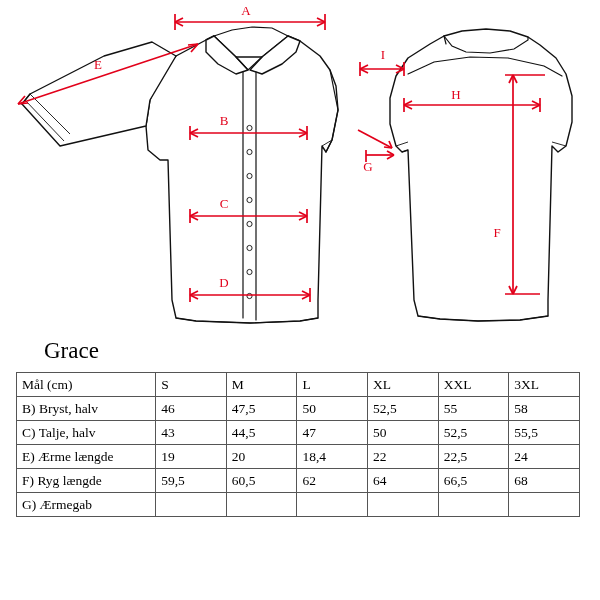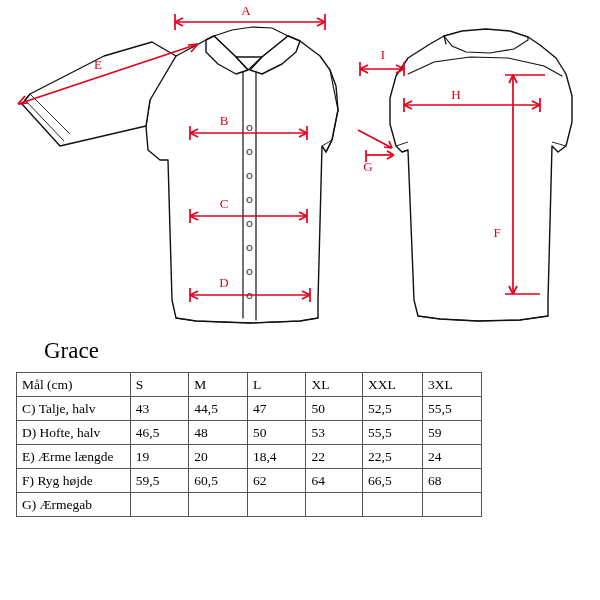--- a/index.html
+++ b/index.html
@@ -74,21 +74,21 @@
     margin-left: 28px;
   }
   #size-table-wrap {
     position: absolute;
     left: 16px;
     top: 372px;
     width: 570px;
   }
   table.size-table {
     border-collapse: collapse;
-    width: 466px;
+    width: 564px;
     font-family: "Liberation Serif", serif;
     font-size: 13.5px;
   }
   table.size-table th,
   table.size-table td {
     border: 1px solid #555;
     padding: 2px 5px;
     text-align: left;
     font-weight: normal;
     height: 19px;
@@ -258,48 +258,48 @@
         <th>S</th>
         <th>M</th>
         <th>L</th>
         <th>XL</th>
         <th>XXL</th>
         <th>3XL</th>
       </tr>
     </thead>
     <tbody>
       <tr>
+        <td>B) Bryst, halv</td>
+        <td>46</td>
+        <td>47,5</td>
+        <td>50</td>
+        <td>52,5</td>
+        <td>55</td>
+        <td>58</td>
+      </tr>
+      <tr>
         <td>C) Talje, halv</td>
         <td>43</td>
         <td>44,5</td>
         <td>47</td>
         <td>50</td>
         <td>52,5</td>
         <td>55,5</td>
       </tr>
       <tr>
-        <td>D) Hofte, halv</td>
-        <td>46,5</td>
-        <td>48</td>
-        <td>50</td>
-        <td>53</td>
-        <td>55,5</td>
-        <td>59</td>
-      </tr>
-      <tr>
         <td>E) Ærme længde</td>
         <td>19</td>
         <td>20</td>
         <td>18,4</td>
         <td>22</td>
         <td>22,5</td>
         <td>24</td>
       </tr>
       <tr>
-        <td>F) Ryg højde</td>
+        <td>F) Ryg længde</td>
         <td>59,5</td>
         <td>60,5</td>
         <td>62</td>
         <td>64</td>
         <td>66,5</td>
         <td>68</td>
       </tr>
       <tr>
         <td>G) Ærmegab</td>
         <td></td>

